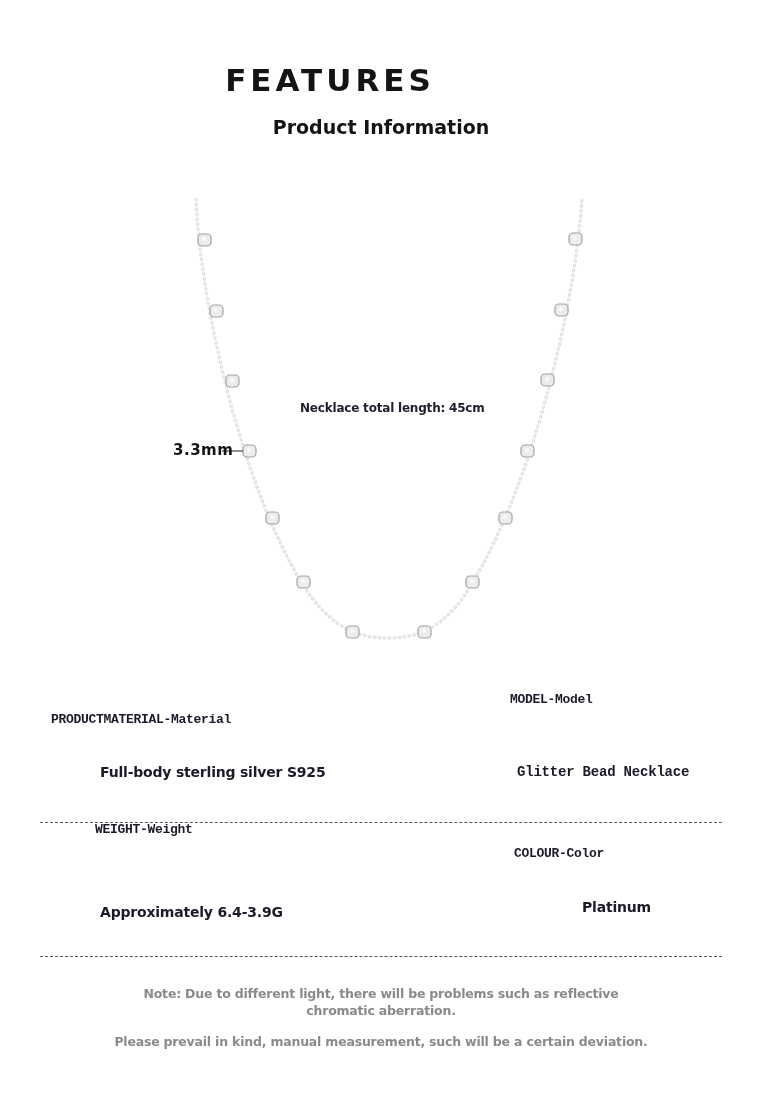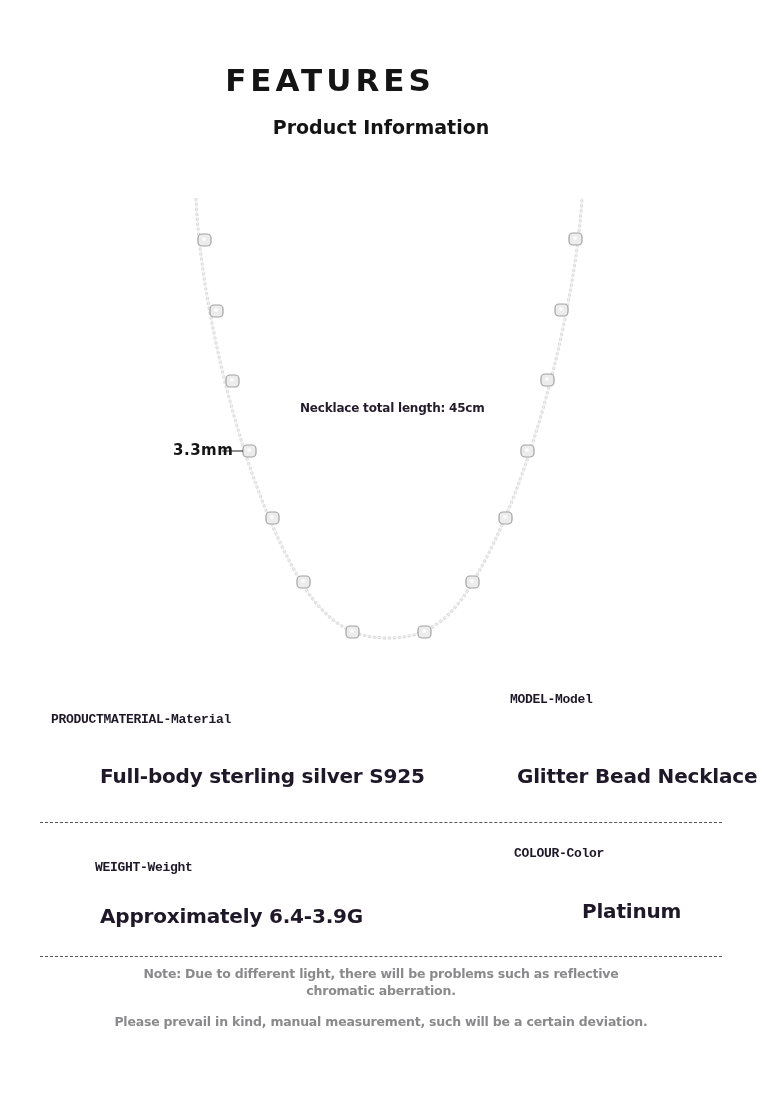--- a/index.html
+++ b/index.html
@@ -23,31 +23,31 @@
     }
     .bead-label {
       top: 441px; left: 161px; font-size: 15px; font-weight: bold; color: #141414;
       font-family: "DejaVu Sans", sans-serif; letter-spacing: 0.5px; margin-left: 12px;
     }
     .spec-head {
       font-size: 13px; font-weight: bold; color: #1e1828;
       font-family: Liberation Mono, monospace; letter-spacing: -0.3px;
     }
     .spec-val {
-      font-size: 20px; font-weight: bold; color: #1e1828;
+      font-size: 14px; font-weight: bold; color: #1e1828;
       font-family: "DejaVu Sans", sans-serif; letter-spacing: -0.2px;
     }
     .divider {
       left: 40px; width: 682px; height: 0;
       border-top: 1px dashed #555555;
     }
     .note {
       left: 0; width: 762px; text-align: center;
       font-size: 12.5px; font-weight: bold; color: #8a8a8c;
-      font-family: "DejaVu Sans", sans-serif; line-height: 17px; letter-spacing: -0.2px;
+      font-family: "DejaVu Sans", sans-serif; line-height: 17px; letter-spacing: -0.2px; margin-top: 20px;
     }
   </style>
 </head>
 <body>
 
 <div class="abs title">FEATURES</div>
 <div class="abs subtitle">Product Information</div>
 
 <svg class="abs necklace" viewBox="0 0 762 700" width="762" height="700">
 
@@ -90,25 +90,25 @@
 
   <line x1="222" y1="451" x2="243" y2="451" stroke="#222222" stroke-width="1"></line>
 </svg>
 
 <div class="abs length-label">Necklace total length: 45cm</div>
 <div class="abs bead-label">3.3mm</div>
 
 <div class="abs spec-head" style="top:712px; left:51px;">PRODUCTMATERIAL-Material</div>
 <div class="abs spec-val" style="top:764px; left:100px;">Full-body sterling silver S925</div>
 <div class="abs spec-head" style="top:692px; left:510px;">MODEL-Model</div>
-<div class="abs spec-val" style="top:764px; left:517px;">Glitter Bead Necklace</div>
+<div class="abs spec-val" style="top:764px; left:517px;font-family:Liberation Mono, monospace;">Glitter Bead Necklace</div>
 
 <div class="abs divider" style="top:822px;"></div>
 
-<div class="abs spec-head" style="top:860px; left:95px;">WEIGHT-Weight</div>
+<div class="abs spec-head" style="top:822px; left:95px;">WEIGHT-Weight</div>
 <div class="abs spec-val" style="top:904px; left:100px;">Approximately 6.4-3.9G</div>
 <div class="abs spec-head" style="top:846px; left:514px;">COLOUR-Color</div>
 <div class="abs spec-val" style="top:899px; left:582px;">Platinum</div>
 
 <div class="abs divider" style="top:956px;"></div>
 
 <div class="abs note" style="top:965px;">Note: Due to different light, there will be problems such as reflective</div>
 <div class="abs note" style="top:982px;">chromatic aberration.</div>
 <div class="abs note" style="top:1013px;">Please prevail in kind, manual measurement, such will be a certain deviation.</div>
 

